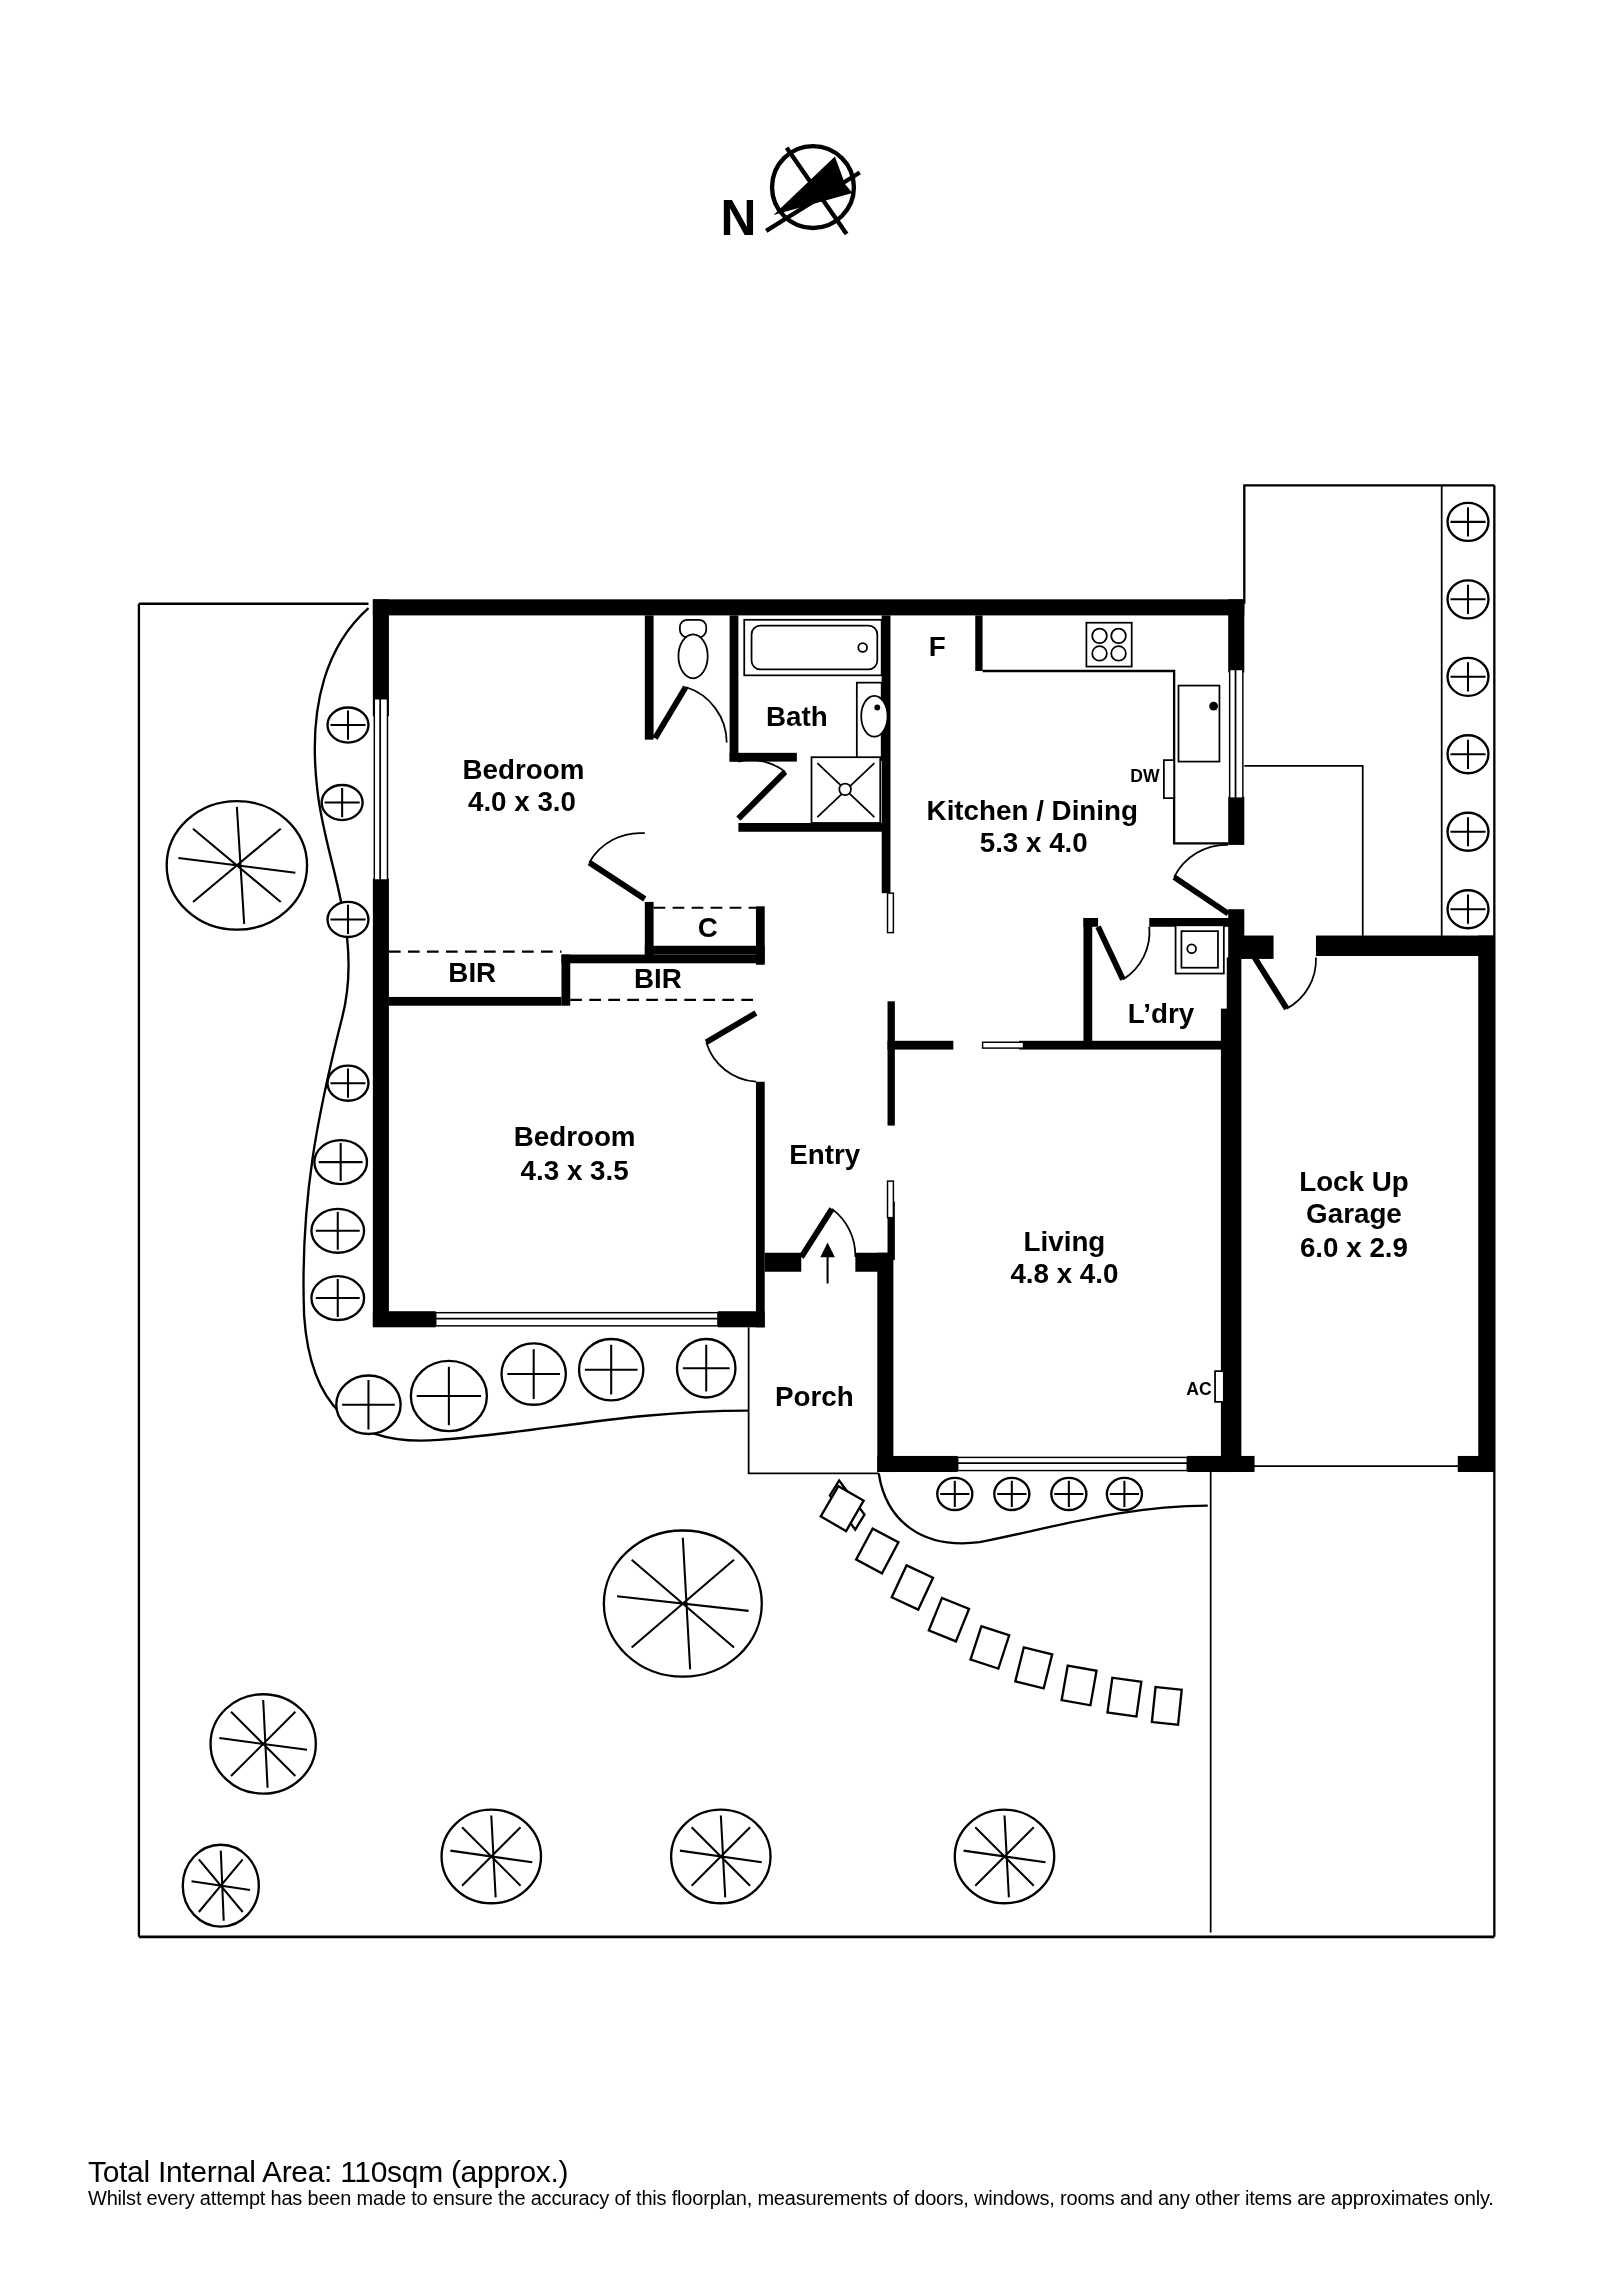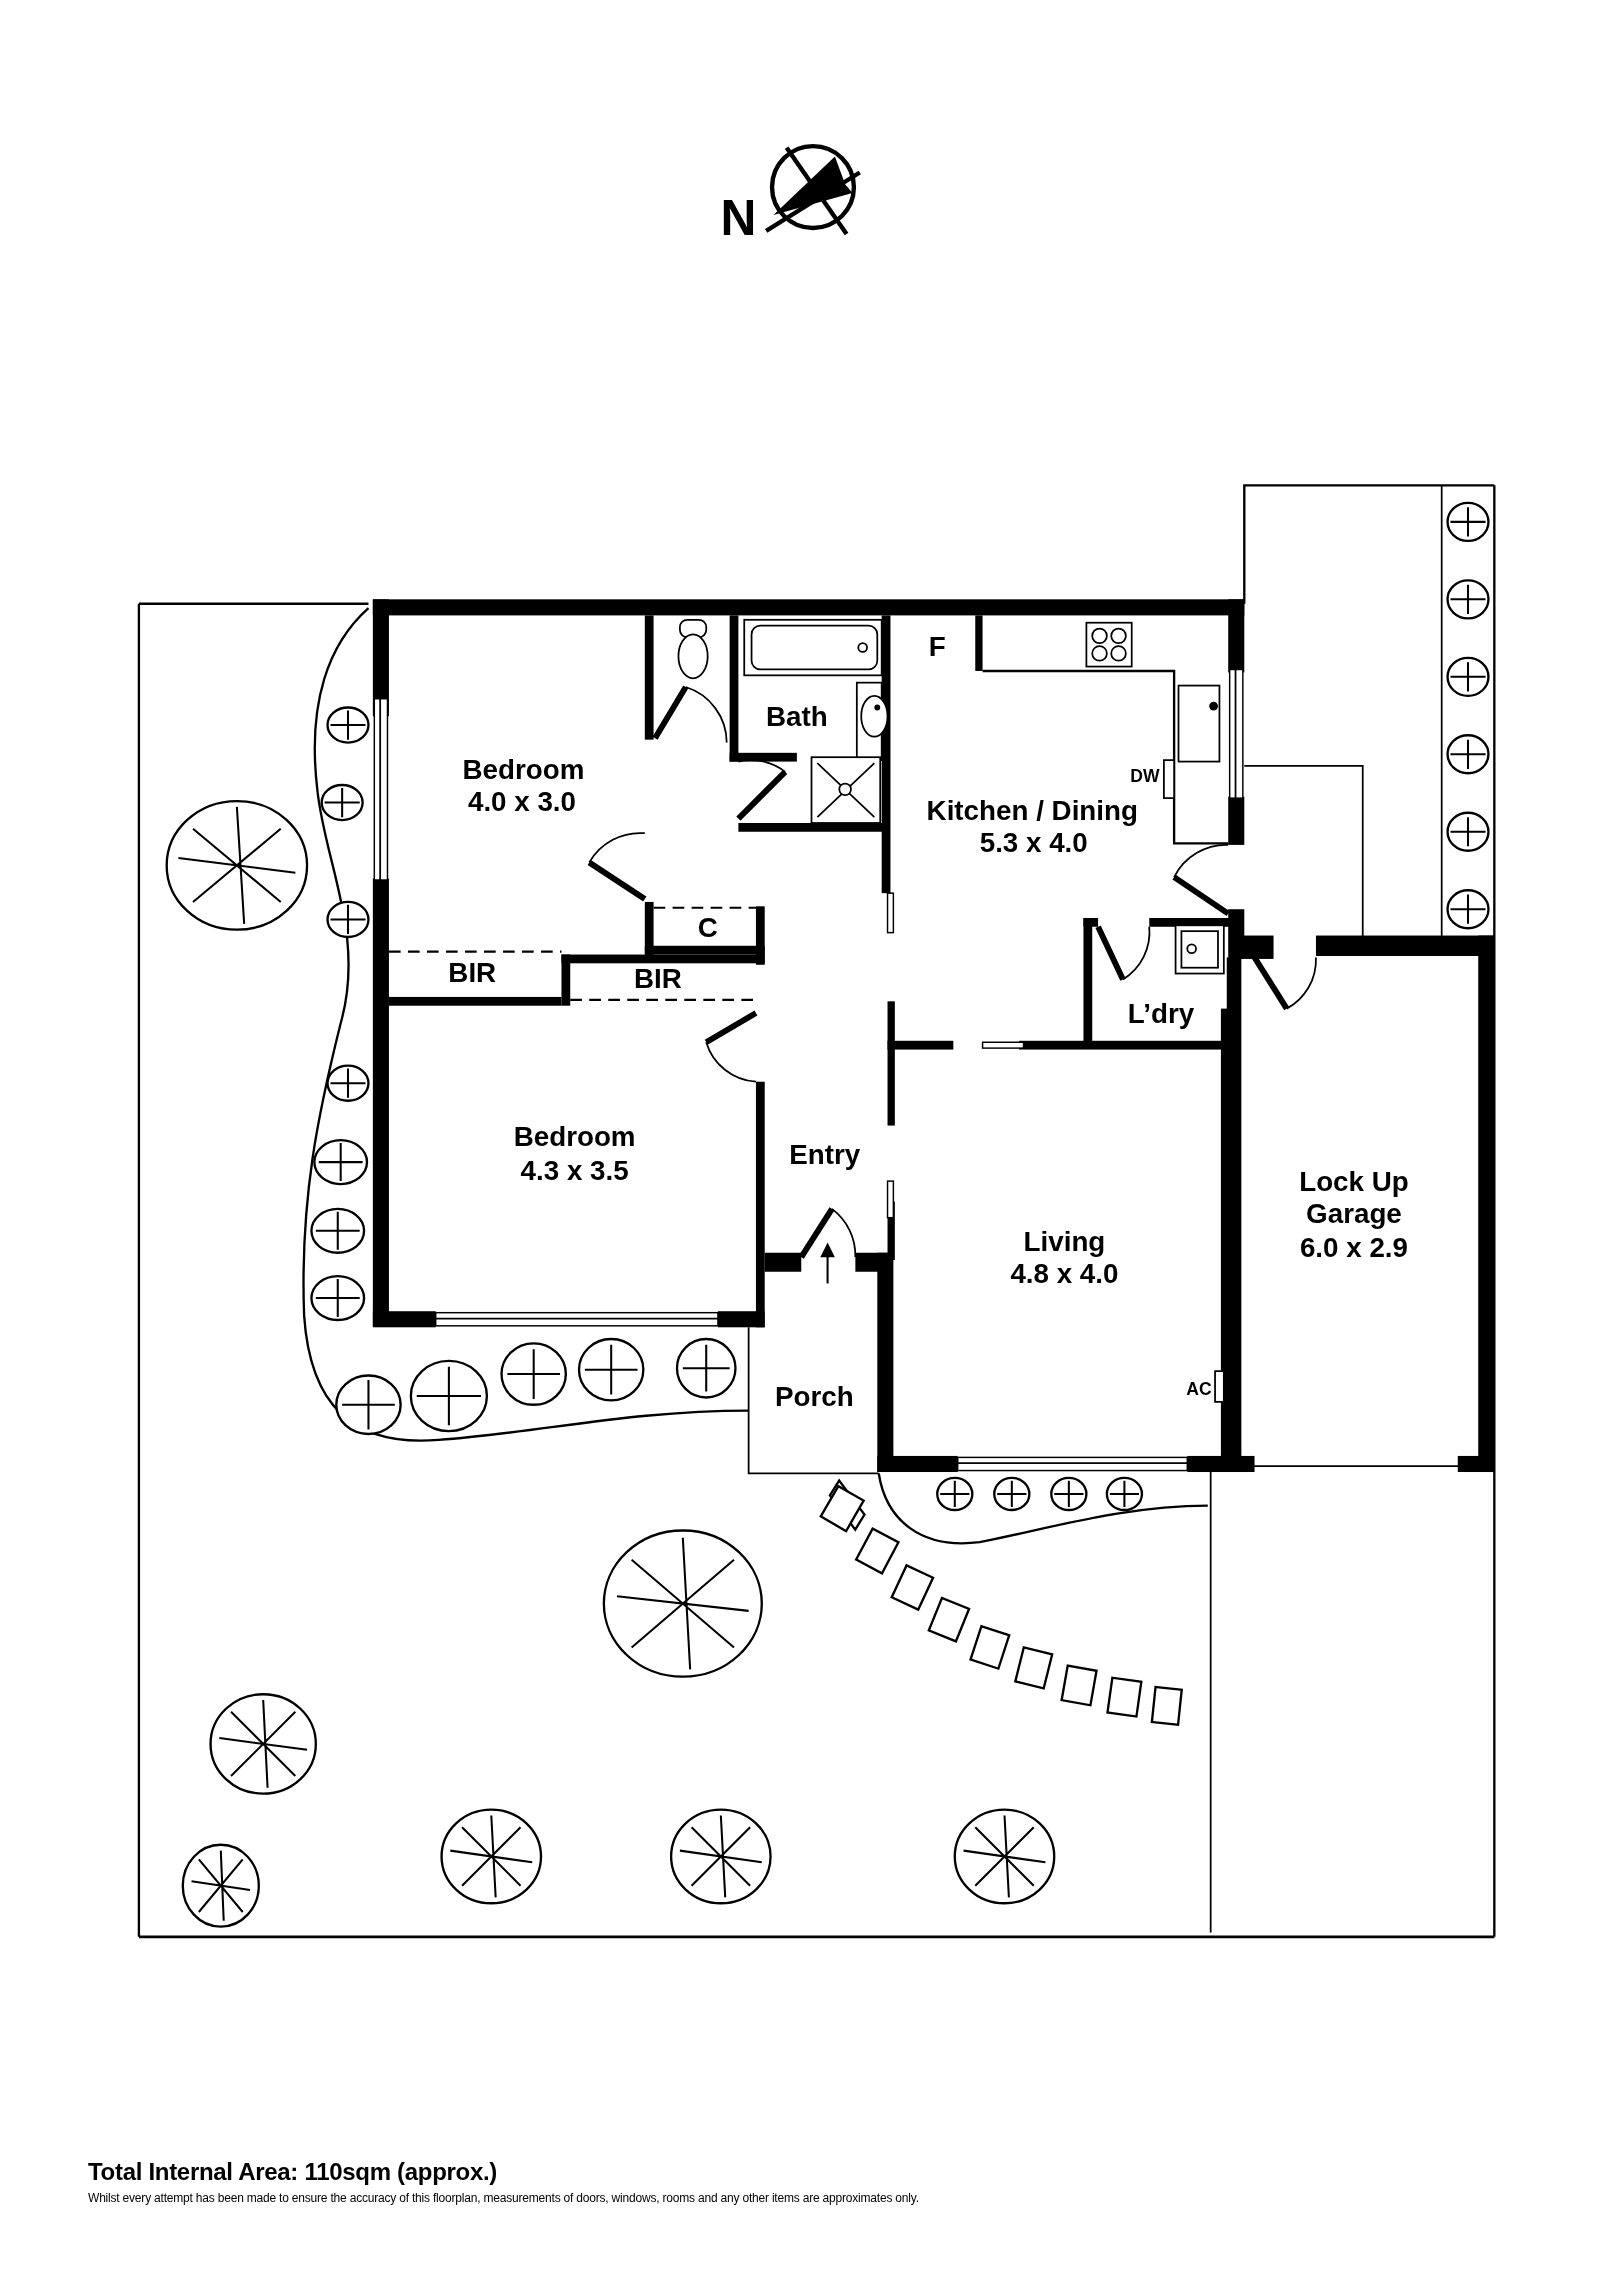--- a/index.html
+++ b/index.html
@@ -16,23 +16,23 @@
   .fix  { fill: #fff; stroke: #000; stroke-width: 1.2; }
   .lbl  { font-family: "Liberation Sans", sans-serif; font-weight: bold;
           font-size: 19px; text-anchor: middle; fill: #000; }
   .lbl-sm { font-family: "Liberation Sans", sans-serif; font-weight: bold;
           font-size: 12px; text-anchor: middle; fill: #000; }
   .tree { fill: #fff; stroke: #000; stroke-width: 1.6; }
   .tree-v { stroke: #000; stroke-width: 1.4; fill: none; }
   .stone { fill: #fff; stroke: #000; stroke-width: 1.6; }
 
   #footer { position: absolute; left: 88px; top: 2156px; width: 1505px; }
-  #footer .area { font-family: "Liberation Sans", sans-serif; font-weight: bold;
-      font-size: 24px; line-height: 31px; letter-spacing: -0.3px; }
-  #footer .disc { font-family: "Liberation Sans", sans-serif; font-size: 12px;
+  #footer .area { font-family: "Liberation Sans", sans-serif; font-weight: normal;
+      font-size: 30px; line-height: 31px; letter-spacing: -0.3px; }
+  #footer .disc { font-family: "Liberation Sans", sans-serif; font-size: 20px;
       line-height: 23.6px; letter-spacing: -0.2px; white-space: nowrap; }
 </style>
 </head>
 <body>
 
 <svg id="plan" viewBox="0 0 1110 1570" preserveAspectRatio="none" xmlns="http://www.w3.org/2000/svg">
 
   <defs>
     <g id="tree">
       <ellipse class="tree" cx="0" cy="0" rx="1" ry="1"></ellipse>

